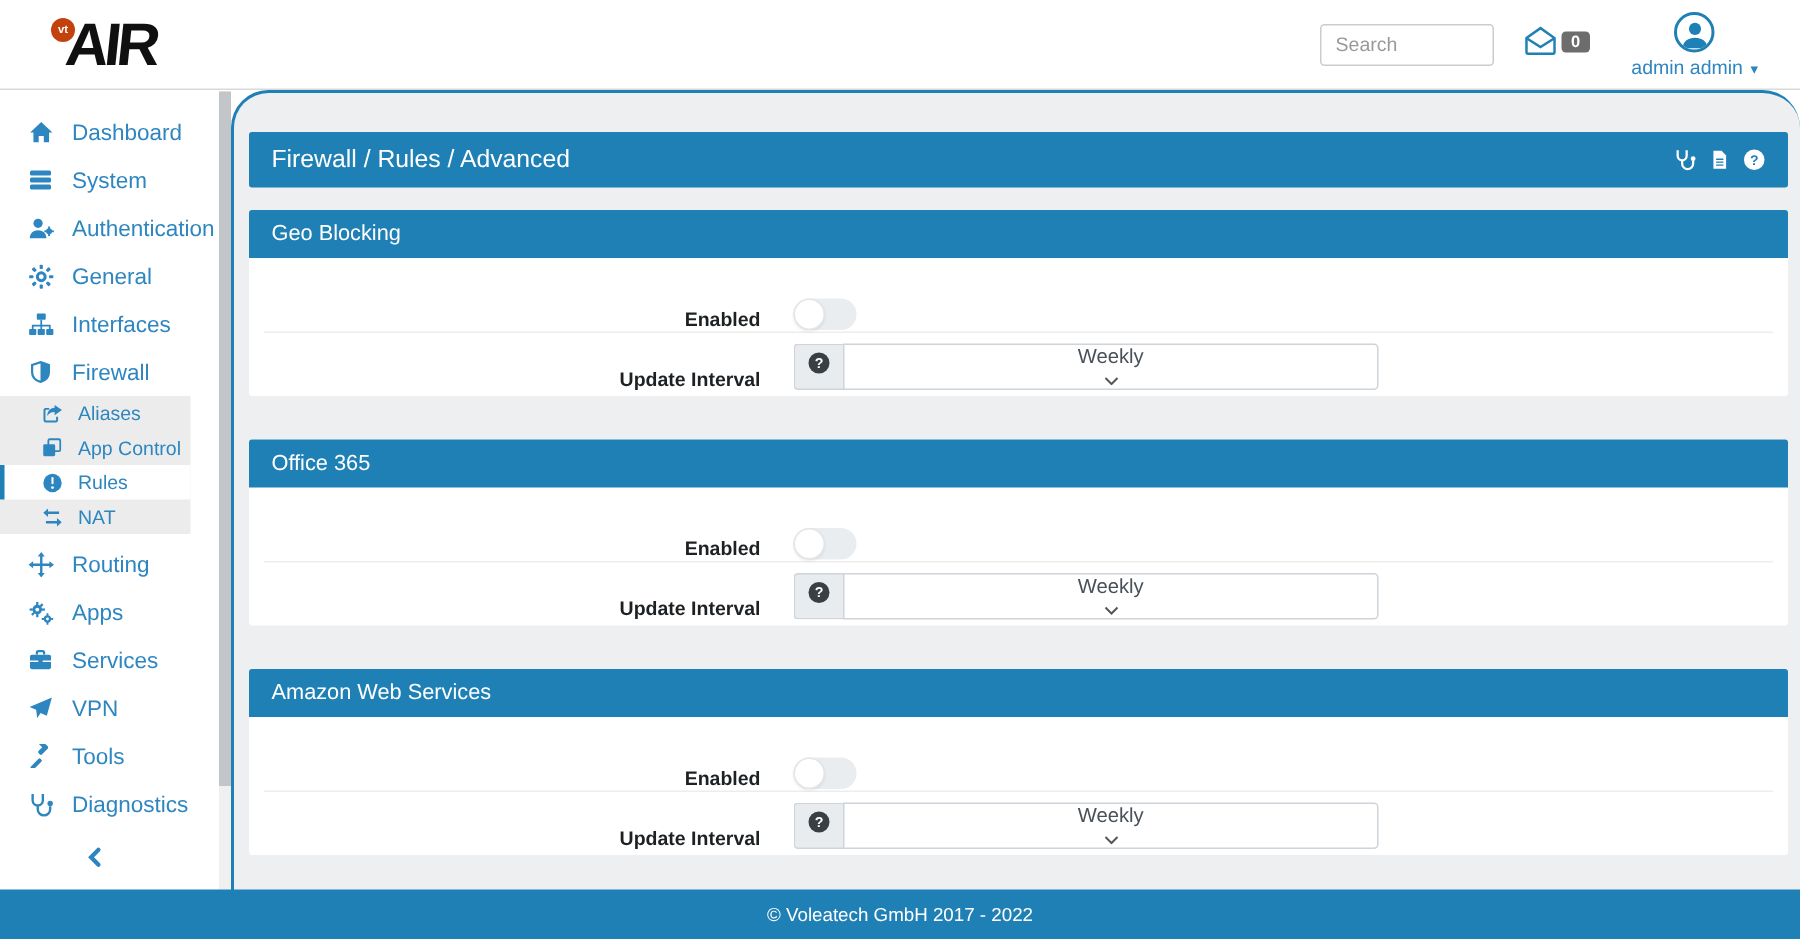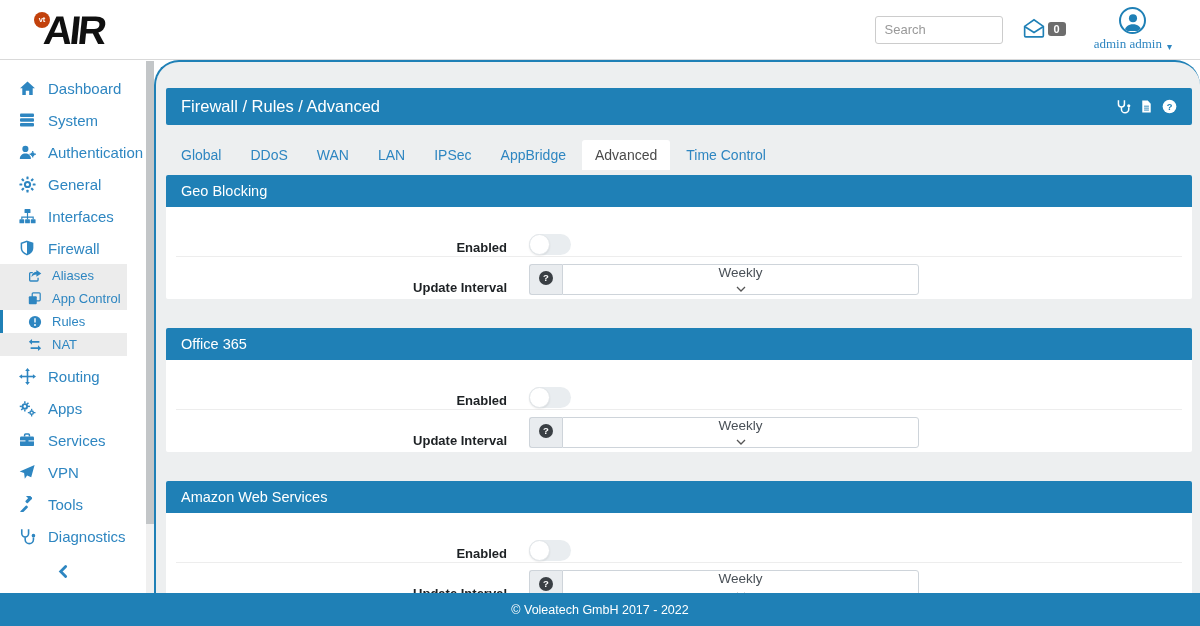--- a/index.html
+++ b/index.html
@@ -10,30 +10,30 @@
   
   .topbar { position:absolute; top:0; left:0; width:1200px; height:60px; background:#fff;
     border-bottom:1px solid #d9d9d9; z-index:4; display:flex; align-items:center; }
   .logo { margin-left:30px; position:relative; display:flex; align-items:flex-start; cursor:pointer; }
   .logo-badge { width:16px; height:16px; background:#c2410c; color:#fff; border-radius:50%;
     font-size:7.5px; font-weight:bold; display:flex; align-items:center; justify-content:center;
     position:relative; top:1px; left:4px; z-index:2; text-transform:lowercase; }
   .logo-text { font-size:40px; font-weight:900; color:#101010; letter-spacing:-3px;
     transform:skewX(-6deg); line-height:0.95; margin-left:-2px; }
   .topbar-right { margin-left:auto; display:flex; align-items:center; margin-right:28px; }
-  .search-input { width:128px; height:28px; border:1px solid #ccc; border-radius:3px;
+  .search-input { width:116px; height:28px; border:1px solid #ccc; border-radius:3px;
     padding:0 9px; font-size:13px; color:#333; outline:none; }
   .search-input::placeholder { color:#999; }
   .mail-wrap { display:flex; align-items:flex-start; margin-left:20px; cursor:pointer; }
   .mail-badge { background:#6d6d6d; color:#fff; font-size:11px; font-weight:bold;
     border-radius:3px; padding:1px 6px; margin-left:3px; margin-top:4px; }
   .user-wrap { margin-left:28px; display:flex; flex-direction:column; align-items:center; cursor:pointer; }
   .avatar { width:27px; height:27px; border:2.5px solid #1f80b6; border-radius:50%;
     overflow:hidden; display:flex; align-items:flex-end; justify-content:center; background:#fff; }
-  .user-name { color:#2e86c1; font-size:13px; margin-top:2px; display:flex; align-items:flex-end; gap:5px;font-family:Liberation Serif, serif; }
+  .user-name { color:#2e86c1; font-size:13px; margin-top:2px; display:flex; align-items:flex-end; gap:5px; }
   .caret { color:#2e86c1; font-size:10px; }
 
   
   .sidebar { position:absolute; top:61px; left:0; width:127px; bottom:0; background:#fff; z-index:2; }
   .side-list { padding-top:11px; }
   .side-item { height:32px; display:flex; align-items:center; padding-left:17px;
     color:#2e86c1; font-size:15px; cursor:pointer; white-space:nowrap; }
   .side-item .ic { width:20px; margin-right:11px; display:flex; justify-content:center; flex:none; }
   .submenu { background:#ececec; }
   .sub-item { height:23px; display:flex; align-items:center; padding-left:26px;
@@ -362,30 +362,20 @@
       </span>
       <span>
         <svg viewBox="0 0 16 16" width="15" height="15">
             <circle cx="8" cy="8" r="7.3" fill="#fff"></circle>
           <text x="8" y="11.5" text-anchor="middle" font-size="10" font-weight="bold" fill="#1f80b6">?</text>
           </svg>
       </span>
     </div>
   </div>
 
-  <div class="tabs">
-    <span class="tab">Global</span>
-    <span class="tab">DDoS</span>
-    <span class="tab">WAN</span>
-    <span class="tab">LAN</span>
-    <span class="tab">IPSec</span>
-    <span class="tab">AppBridge</span>
-    <span class="tab active">Advanced</span>
-    <span class="tab">Time Control</span>
-  </div>
 
   <div class="panel">
     <div class="panel-header">
       <span>Geo Blocking</span>
     </div>
     <div class="panel-body">
       <div class="form-row">
         <span class="form-label">Enabled</span>
         <div class="control">
           <div class="toggle">

